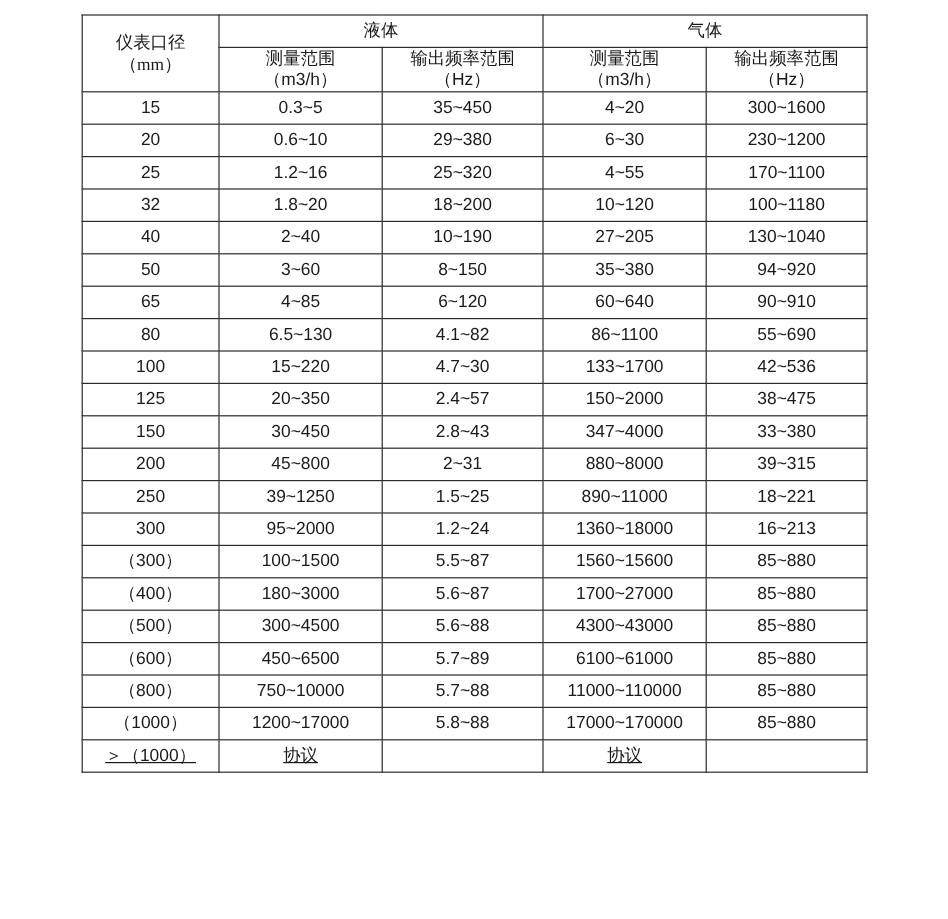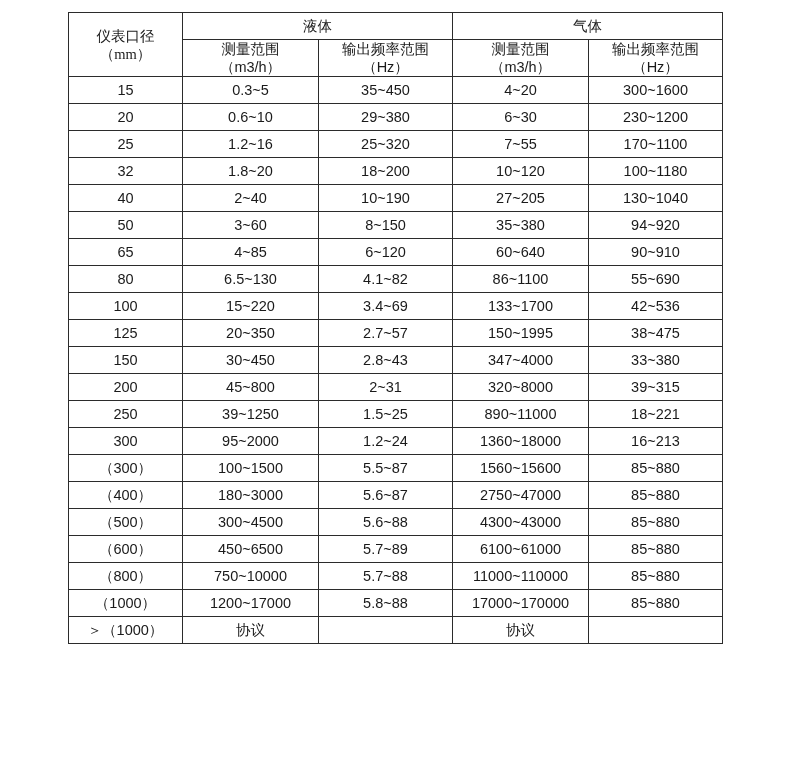--- a/index.html
+++ b/index.html
@@ -56,20 +56,21 @@
     font-family: Liberation Serif, serif;
   }
   .two-line span {
     display: block;
   }
   .data-row td {
     height: 26.6px;
   }
   .agreement td {
     height: 30px;
+    text-decoration: underline;
   }
 </style>
 </head>
 <body>
 
 <div id="table-wrap">
   <table class="spec">
     <colgroup>
       <col class="c1">
         <col class="c2">
@@ -117,21 +118,21 @@
         <td>20</td>
         <td>0.6~10</td>
         <td>29~380</td>
         <td>6~30</td>
         <td>230~1200</td>
       </tr>
       <tr class="data-row">
         <td>25</td>
         <td>1.2~16</td>
         <td>25~320</td>
-        <td>7~55</td>
+        <td>4~55</td>
         <td>170~1100</td>
       </tr>
       <tr class="data-row">
         <td>32</td>
         <td>1.8~20</td>
         <td>18~200</td>
         <td>10~120</td>
         <td>100~1180</td>
       </tr>
       <tr class="data-row">
@@ -158,43 +159,43 @@
       <tr class="data-row">
         <td>80</td>
         <td>6.5~130</td>
         <td>4.1~82</td>
         <td>86~1100</td>
         <td>55~690</td>
       </tr>
       <tr class="data-row">
         <td>100</td>
         <td>15~220</td>
-        <td>3.4~69</td>
+        <td>4.7~30</td>
         <td>133~1700</td>
         <td>42~536</td>
       </tr>
       <tr class="data-row">
         <td>125</td>
         <td>20~350</td>
-        <td>2.7~57</td>
-        <td>150~1995</td>
+        <td>2.4~57</td>
+        <td>150~2000</td>
         <td>38~475</td>
       </tr>
       <tr class="data-row">
         <td>150</td>
         <td>30~450</td>
         <td>2.8~43</td>
         <td>347~4000</td>
         <td>33~380</td>
       </tr>
       <tr class="data-row">
         <td>200</td>
         <td>45~800</td>
         <td>2~31</td>
-        <td>320~8000</td>
+        <td>880~8000</td>
         <td>39~315</td>
       </tr>
       <tr class="data-row">
         <td>250</td>
         <td>39~1250</td>
         <td>1.5~25</td>
         <td>890~11000</td>
         <td>18~221</td>
       </tr>
       <tr class="data-row">
@@ -208,21 +209,21 @@
         <td>（300）</td>
         <td>100~1500</td>
         <td>5.5~87</td>
         <td>1560~15600</td>
         <td>85~880</td>
       </tr>
       <tr class="data-row">
         <td>（400）</td>
         <td>180~3000</td>
         <td>5.6~87</td>
-        <td>2750~47000</td>
+        <td>1700~27000</td>
         <td>85~880</td>
       </tr>
       <tr class="data-row">
         <td>（500）</td>
         <td>300~4500</td>
         <td>5.6~88</td>
         <td>4300~43000</td>
         <td>85~880</td>
       </tr>
       <tr class="data-row">

